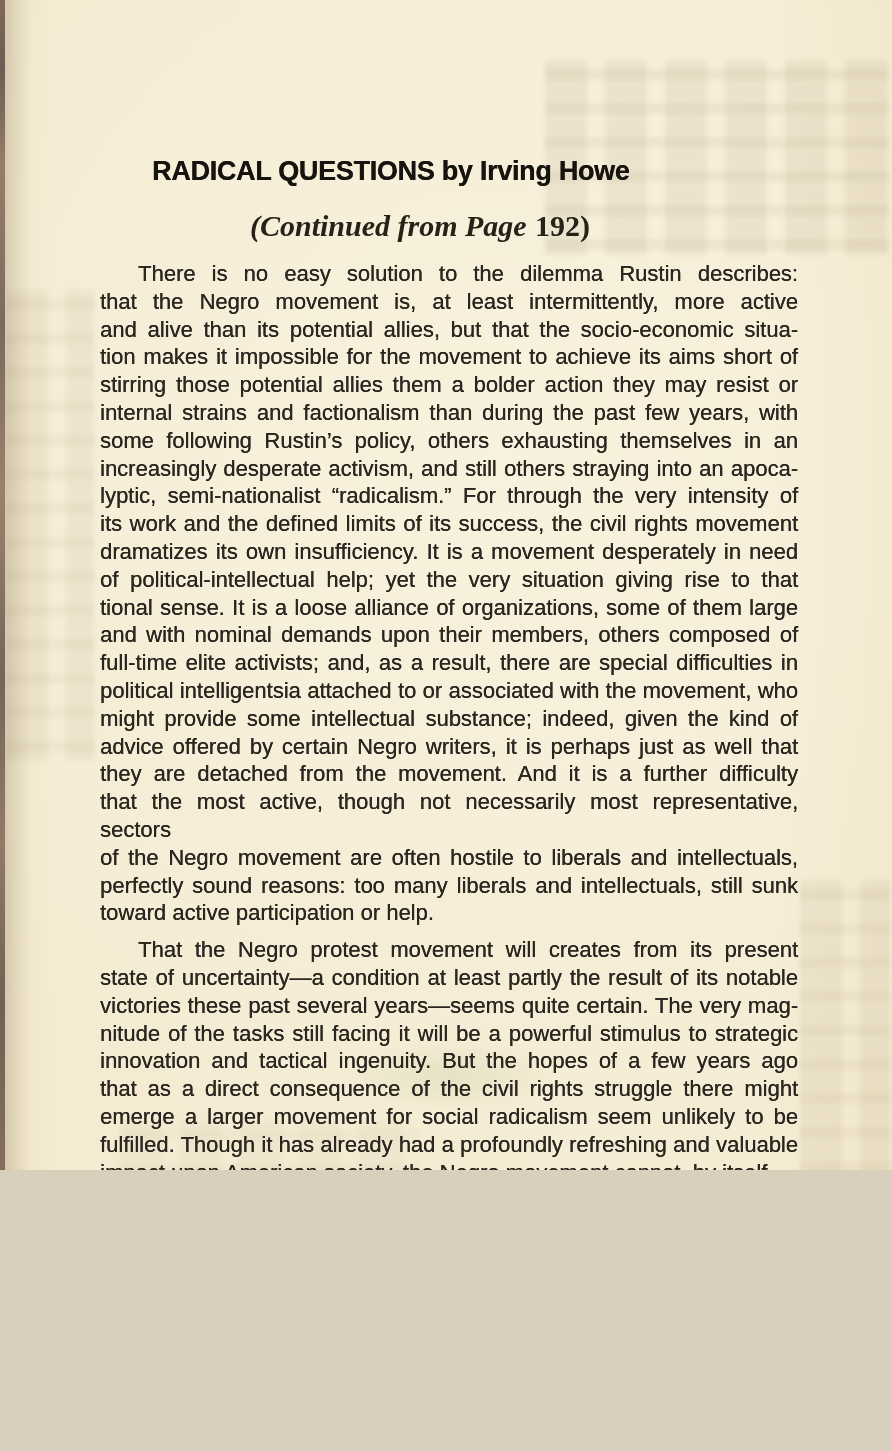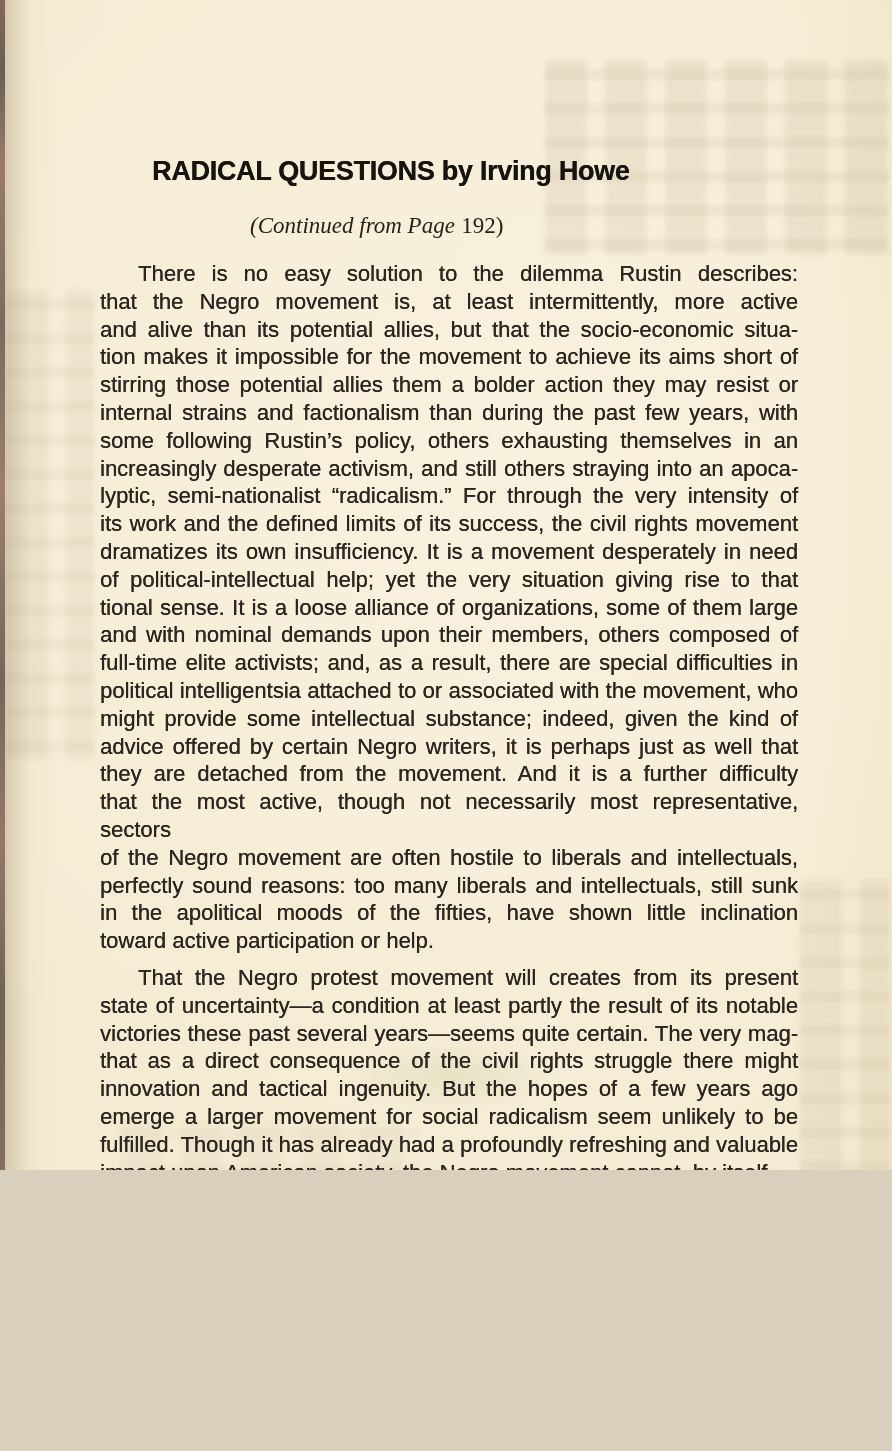--- a/index.html
+++ b/index.html
@@ -51,23 +51,24 @@
     font-weight: 700;
     font-size: 27px;
     line-height: 30px;
     letter-spacing: -0.3px;
     color: #17140f;
     text-shadow: 0.3px 0 0 currentColor;
   }
   .continued {
     margin: 26px 0 0 150px;
     font-family: "Liberation Serif", serif;
-    font-size: 23px;
+    font-size: 30px;
     line-height: 28px;
     color: #272218;
+    font-weight: bold;
   }
   .continued .cont-italic { font-style: italic; }
   .continued .cont-num { font-style: normal; margin-left: 0.28em; }
 
   .article-body {
     margin-top: 20px;
     font-family: Liberation Sans, sans-serif;
     font-size: 22px;
     line-height: 27.8px;
     color: #2b2620;
@@ -111,28 +112,28 @@
           <div class="line">tional sense. It is a loose alliance of organizations, some of them large</div>
           <div class="line">and with nominal demands upon their members, others composed of</div>
           <div class="line">full-time elite activists; and, as a result, there are special difficulties in</div>
           <div class="line">political intelligentsia attached to or associated with the movement, who</div>
           <div class="line">might provide some intellectual substance; indeed, given the kind of</div>
           <div class="line">advice offered by certain Negro writers, it is perhaps just as well that</div>
           <div class="line">they are detached from the movement. And it is a further difficulty</div>
           <div class="line">that the most active, though not necessarily most representative, sectors</div>
           <div class="line">of the Negro movement are often hostile to liberals and intellectuals,</div>
           <div class="line">perfectly sound reasons: too many liberals and intellectuals, still sunk</div>
-          <div class="line">in the apolitical moods of the fifties, have shown little inclination</div>
           <div class="line last">toward active participation or help.</div>
         </div>
         <div class="paragraph">
           <div class="line first">That the Negro protest movement will creates from its present</div>
           <div class="line">state of uncertainty—a condition at least partly the result of its notable</div>
           <div class="line">victories these past several years—seems quite certain. The very mag-</div>
+          <div class="line">nitude of the tasks still facing it will be a powerful stimulus to strategic</div>
+          <div class="line">innovation and tactical ingenuity. But the hopes of a few years ago</div>
           <div class="line">that as a direct consequence of the civil rights struggle there might</div>
-          <div class="line">innovation and tactical ingenuity. But the hopes of a few years ago</div>
           <div class="line">emerge a larger movement for social radicalism seem unlikely to be</div>
           <div class="line">fulfilled. Though it has already had a profoundly refreshing and valuable</div>
           <div class="line last">impact upon American society, the Negro movement cannot, by itself,</div>
         </div>
       </div>
   </div>
 </div>
 
 </body></html>

